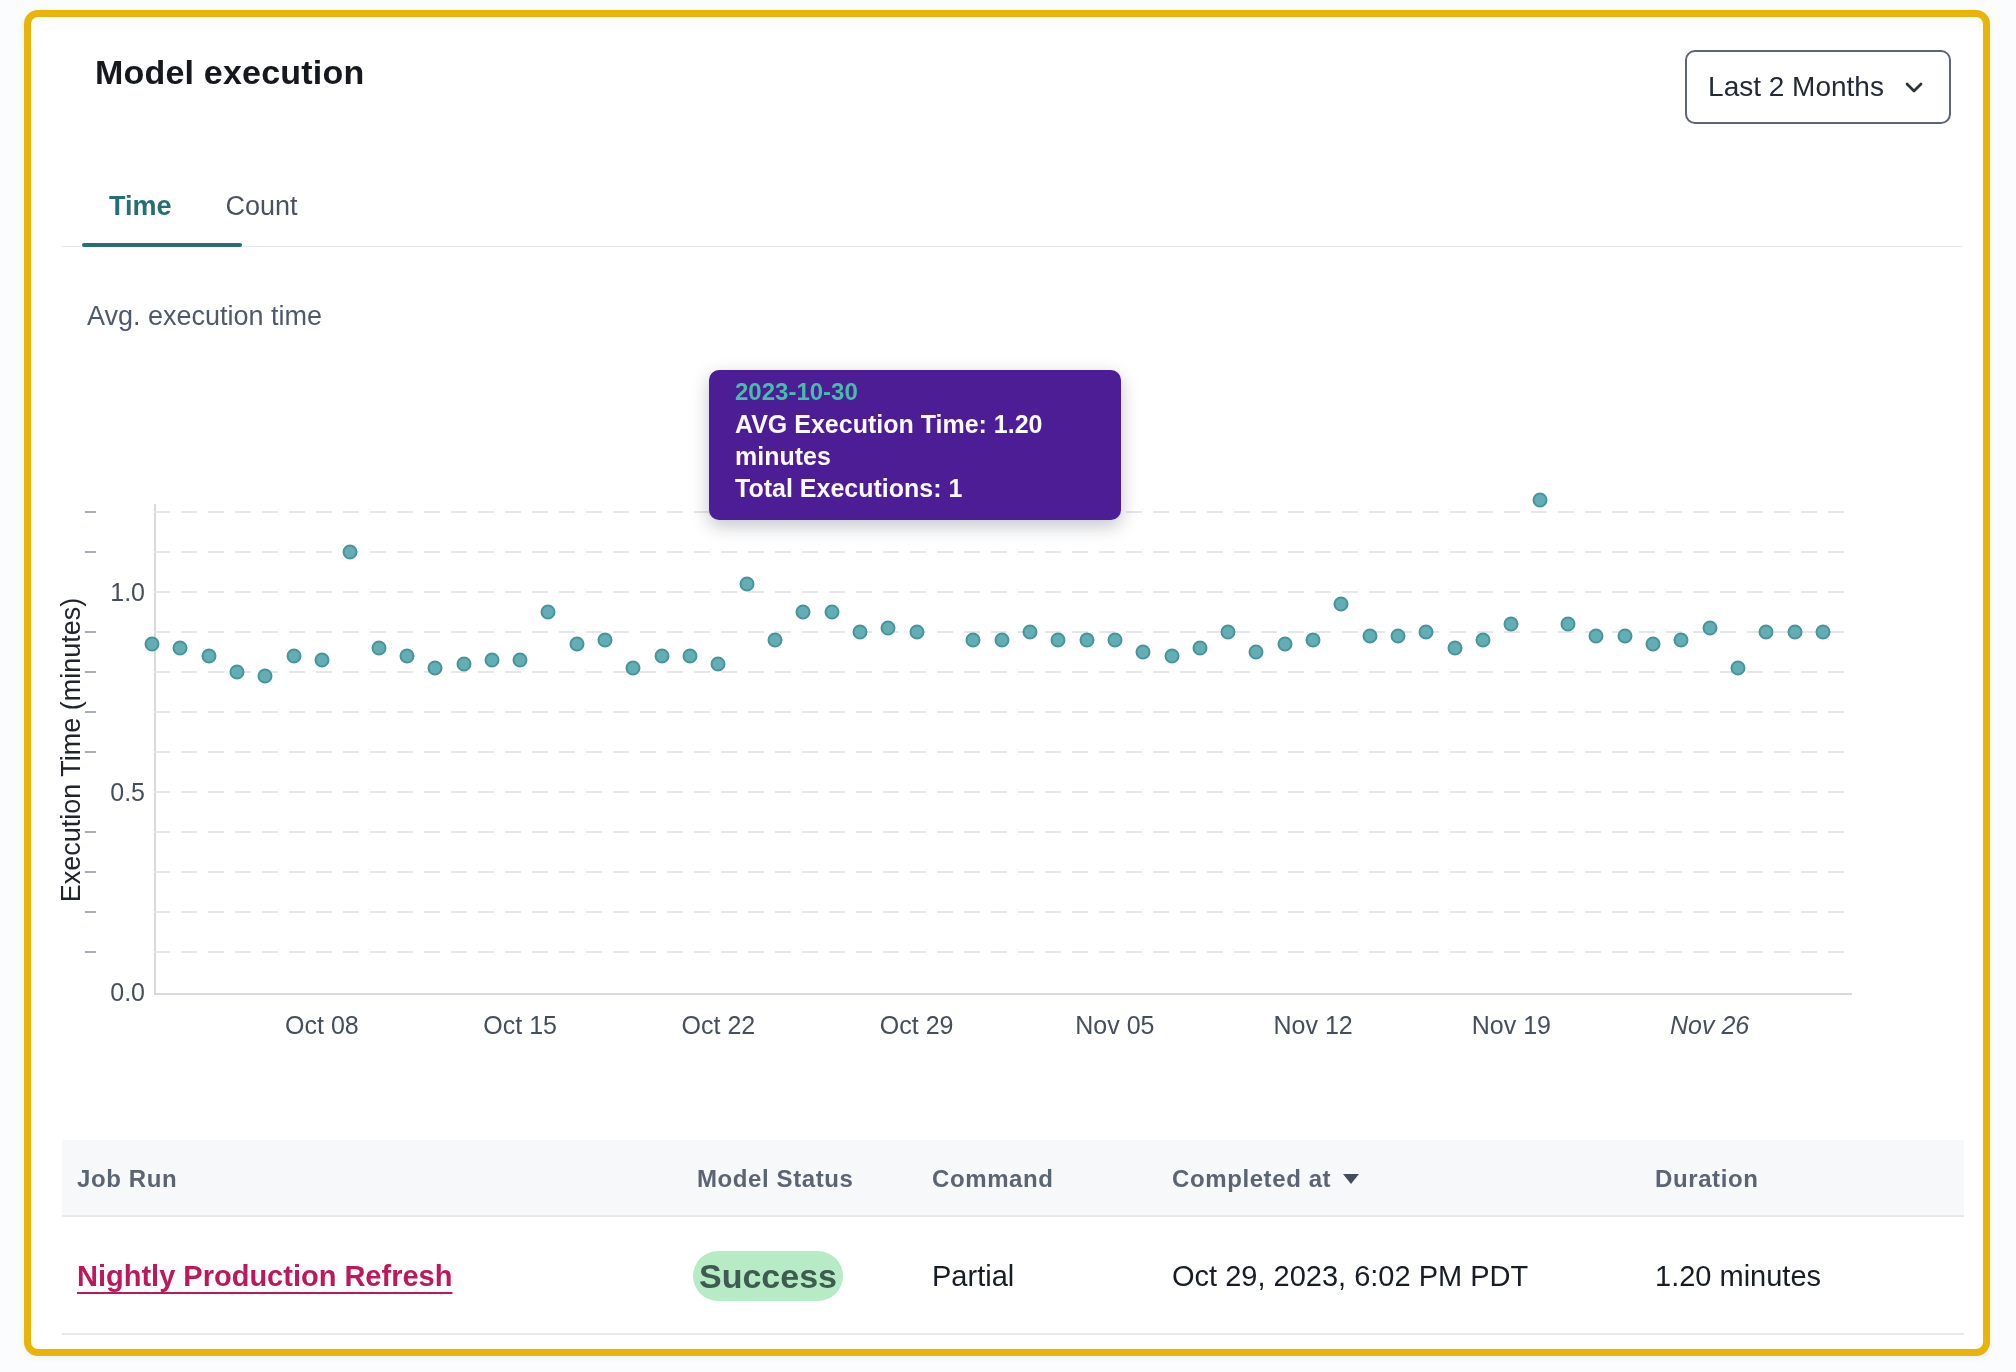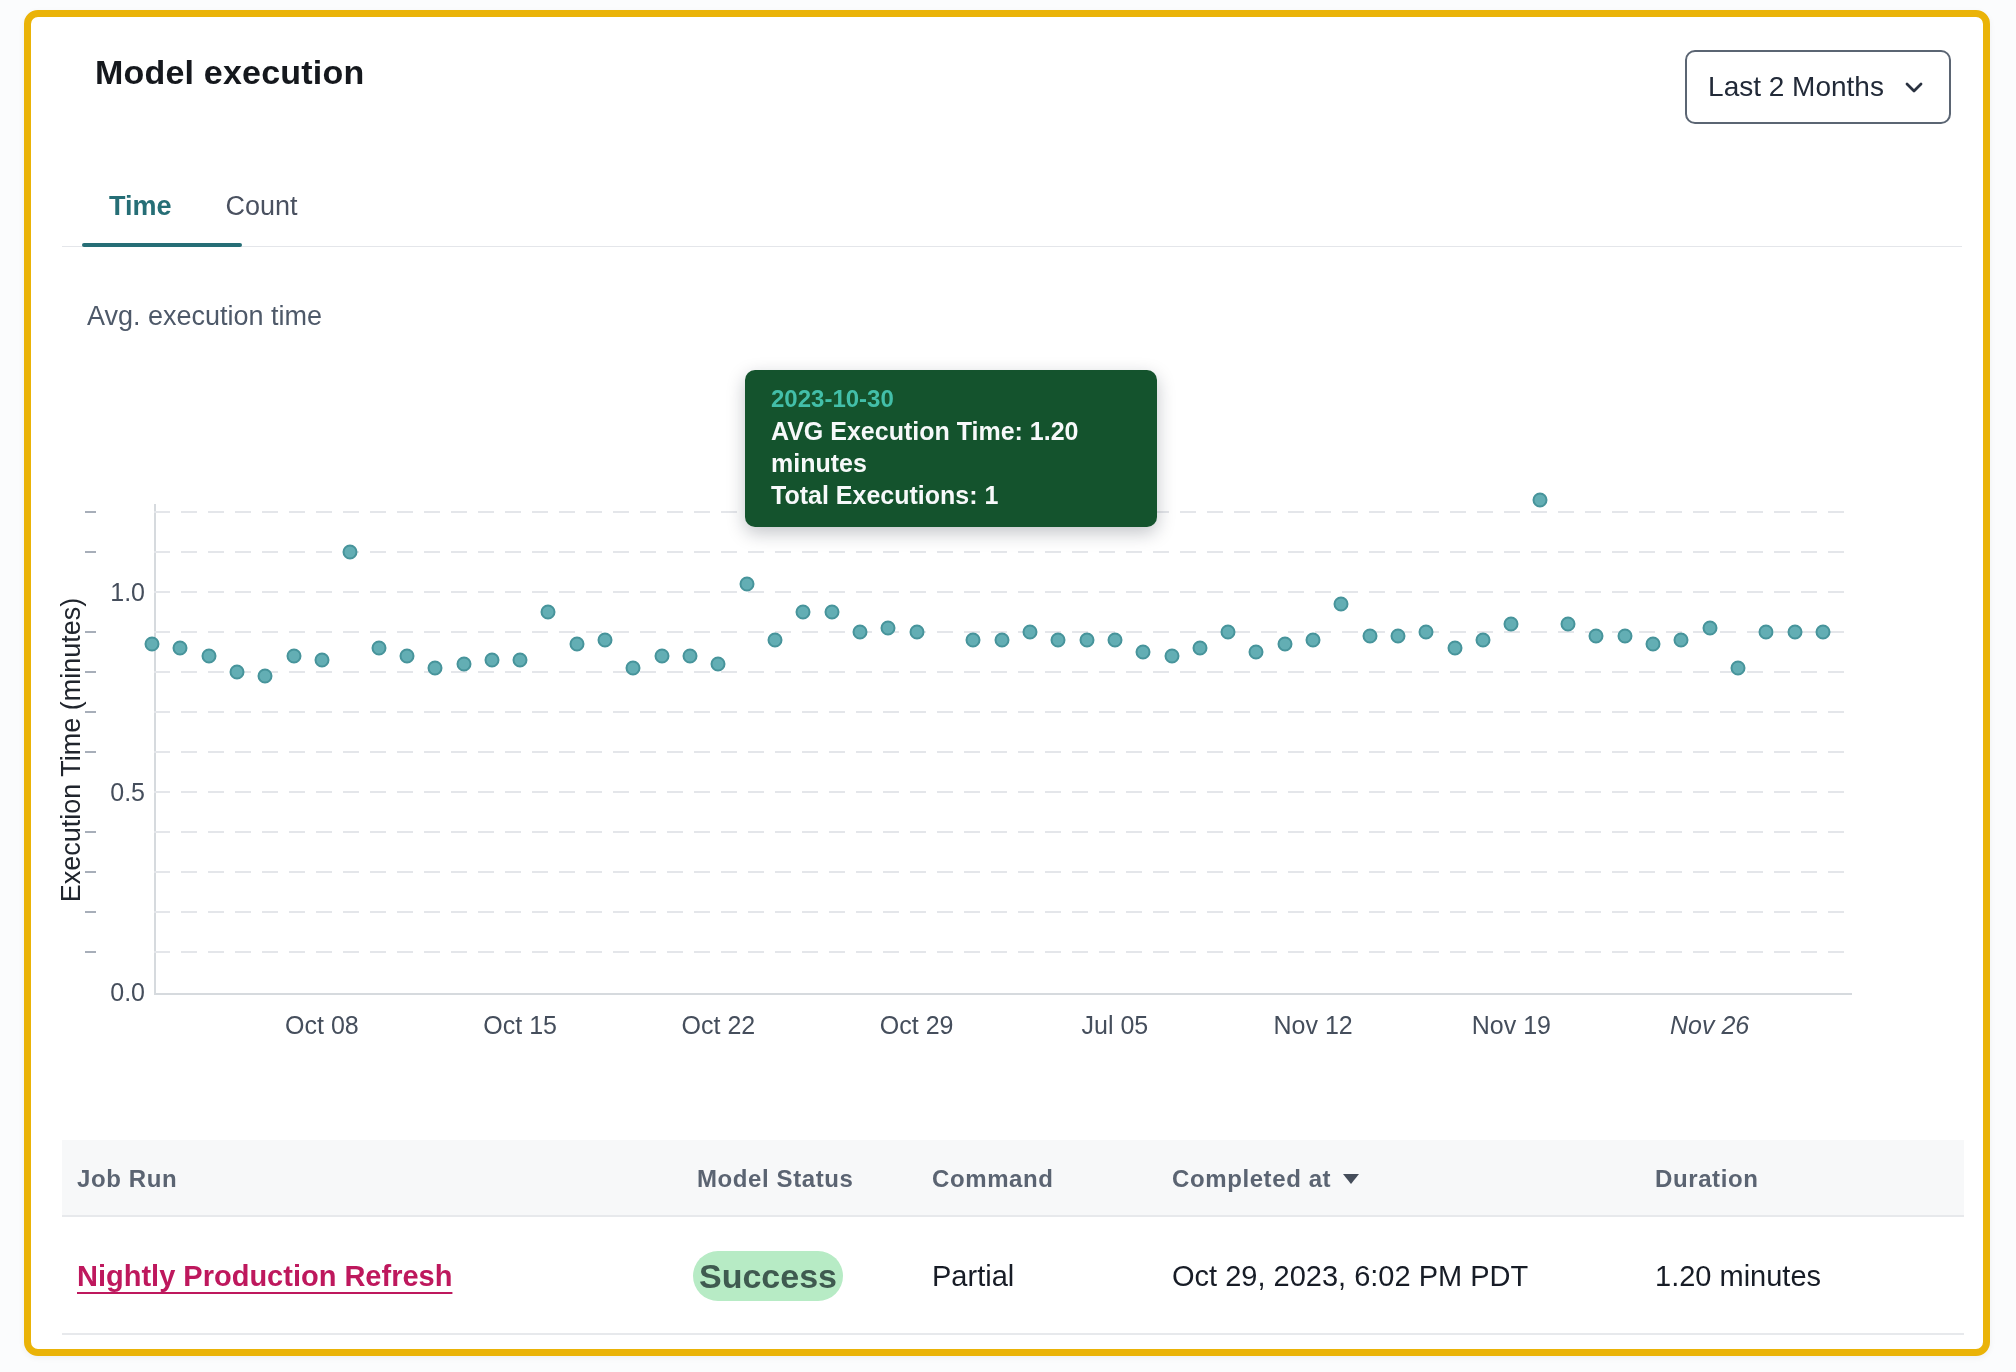--- a/index.html
+++ b/index.html
@@ -51,24 +51,24 @@
   }
   .avg-label {
     position: absolute; left: 56px; top: 284px;
     font-size: 27px; color: #4e5969;
   }
   .avg-value {
     position: absolute; left: 53px; top: 320px;
     font-size: 45px; font-weight: 600; color: #15181d;
   }
   .tooltip {
-    position: absolute; left: 714px; top: 353px;
+    position: absolute; left: 678px; top: 353px;
     width: 412px; min-height: 127px;
-    background: #14532d; border-radius: 10px;
-    padding: 12px 26px 16px 26px;
+    background: #4c1d95; border-radius: 10px;
+    padding: 5px 26px 16px 26px;
     box-shadow: 0 6px 18px rgba(16,24,40,.25);
     z-index: 5;
   }
   .tooltip .tt-date { font-size: 24px; font-weight: 600; color: #43bfa9; line-height: 33px; }
   .tooltip .tt-line { font-size: 25px; font-weight: 600; color: #f7f9fa; line-height: 32px; }
 
   
   .chart-canvas { position: absolute; left: 0; top: 0; width: 1966px; height: 1346px; }
   .y-axis-line {
     position: absolute; left: 123px; top: 487px; width: 2px; height: 491px;
@@ -202,21 +202,21 @@
       <div class="ytick-minor" style="top: 534px;"></div>
       <div class="gridline" style="top: 494px;"></div>
       <div class="ytick-minor" style="top: 494px;"></div>
       <div class="ytick-label" style="top: 960px;">0.0</div>
       <div class="ytick-label" style="top: 760px;">0.5</div>
       <div class="ytick-label" style="top: 560px; text-align: right;">1.0</div>
       <div class="xtick-label" style="left: 290.92px;">Oct 08</div>
       <div class="xtick-label" style="left: 489.16px;">Oct 15</div>
       <div class="xtick-label" style="left: 687.4px;">Oct 22</div>
       <div class="xtick-label" style="left: 885.64px;">Oct 29</div>
-      <div class="xtick-label" style="left: 1083.88px;">Jul 05</div>
+      <div class="xtick-label" style="left: 1083.88px;">Nov 05</div>
       <div class="xtick-label" style="left: 1282.12px;">Nov 12</div>
       <div class="xtick-label" style="left: 1480.36px;">Nov 19</div>
       <div class="xtick-label" style="left: 1678.6px; font-style: italic;">Nov 26</div>
       <div class="pt" style="left: 121px; top: 627px;"></div>
       <div class="pt" style="left: 149.32px; top: 631px;"></div>
       <div class="pt" style="left: 177.64px; top: 639px;"></div>
       <div class="pt" style="left: 205.96px; top: 655px;"></div>
       <div class="pt" style="left: 234.28px; top: 659px;"></div>
       <div class="pt" style="left: 262.6px; top: 639px;"></div>
       <div class="pt" style="left: 290.92px; top: 643px;"></div>

